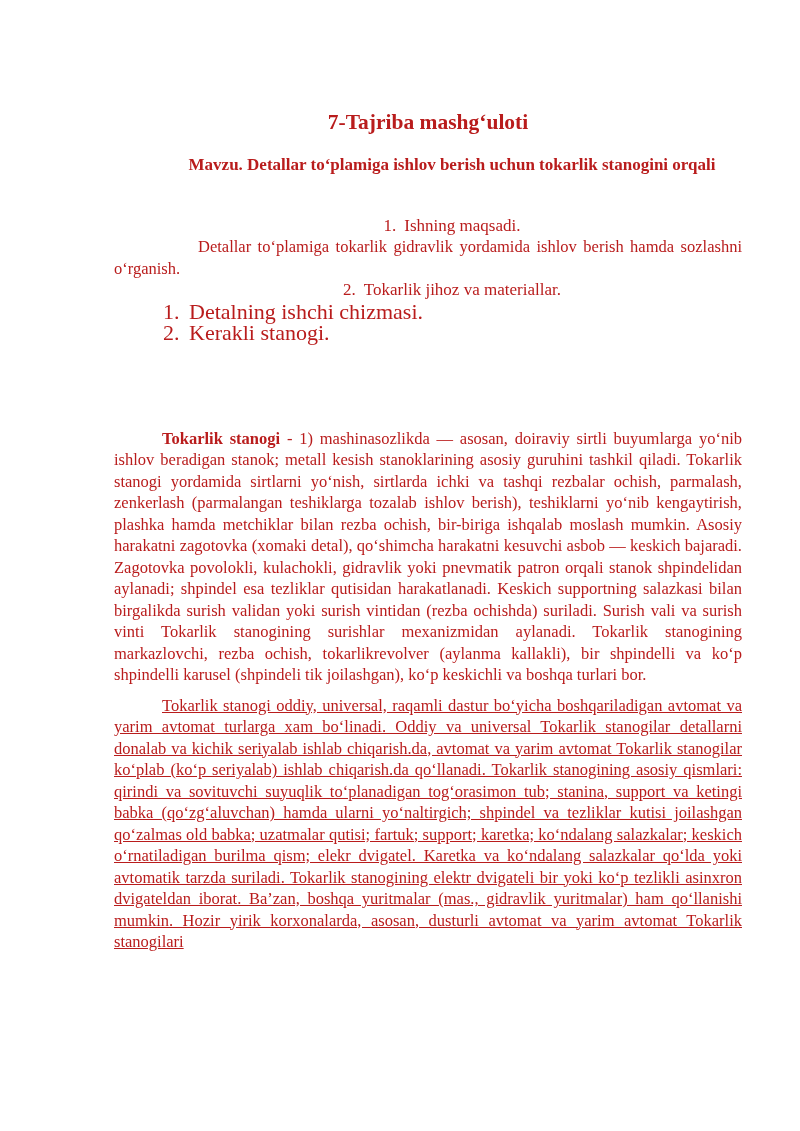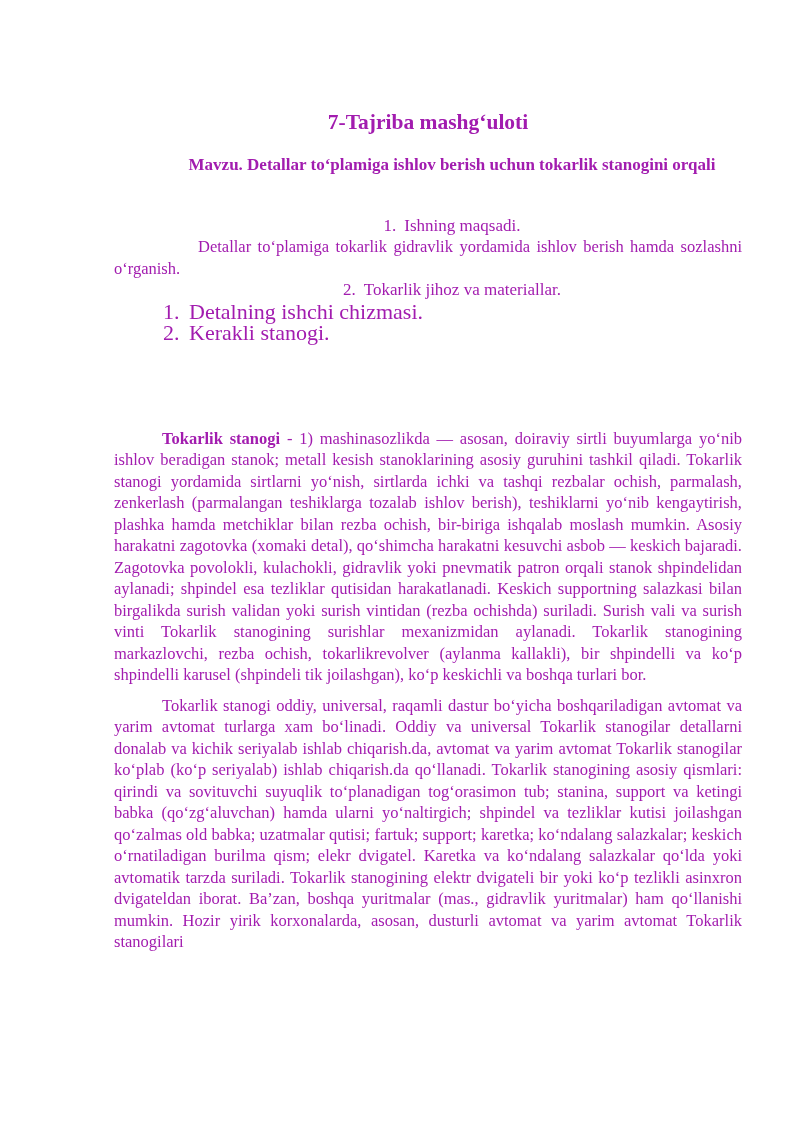--- a/index.html
+++ b/index.html
@@ -5,21 +5,21 @@
   html, body { margin: 0; padding: 0; background: #ffffff; }
   .page {
     position: relative;
     width: 800px;
     height: 1131px;
     margin: 0;
     background: #ffffff;
     box-sizing: border-box;
     padding: 107px 58px 0 114px;
     font-family: "Liberation Serif", "DejaVu Serif", serif;
-    color: #a21caf;
+    color: #b91c1c;
     overflow: hidden;
     -webkit-font-smoothing: antialiased;
   }
   .title {
     margin: 0;
     font-size: 21.5px;
     line-height: 30px;
     font-weight: 700;
     text-align: center;
   }
@@ -51,21 +51,21 @@
   .sec1-body { text-indent: 84px; }
   .list { margin: 0; }
   .list-item {
     padding-left: 49px;
     font-size: 22px;
     line-height: 21.5px;
   }
   .li-num { display: inline-block; width: 26px; }
   .body-para { text-indent: 48px; }
   .body-para--first { margin-top: 84px; }
-  .body-para--second { margin-top: 9px; }
+  .body-para--second { margin-top: 9px; text-decoration: underline; }
   .lead-bold { font-weight: 700; }
 </style>
 </head>
 <body>
 
 <div class="page">
 
   <h1 class="title">7-Tajriba mashg‘uloti</h1>
 
   <h2 class="subtitle">Mavzu. Detallar to‘plamiga ishlov berish uchun tokarlik stanogini orqali</h2>

